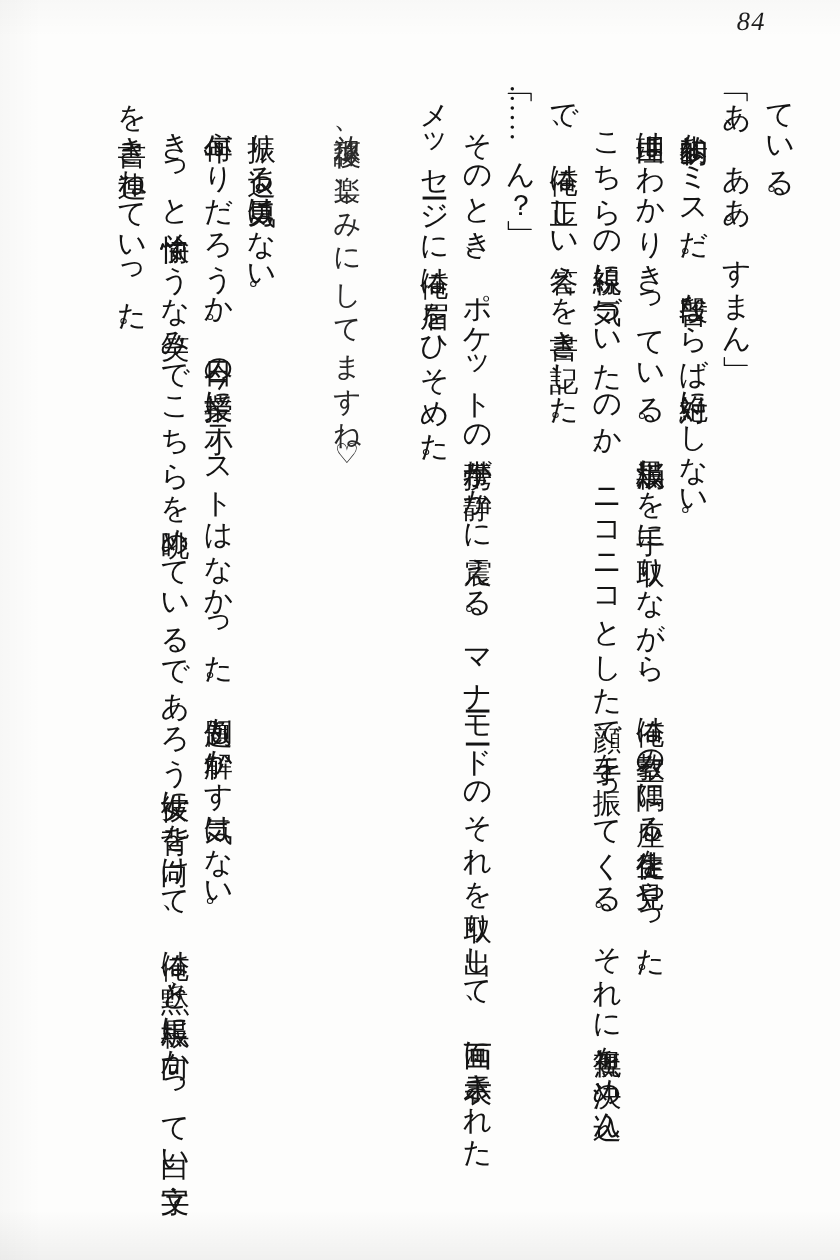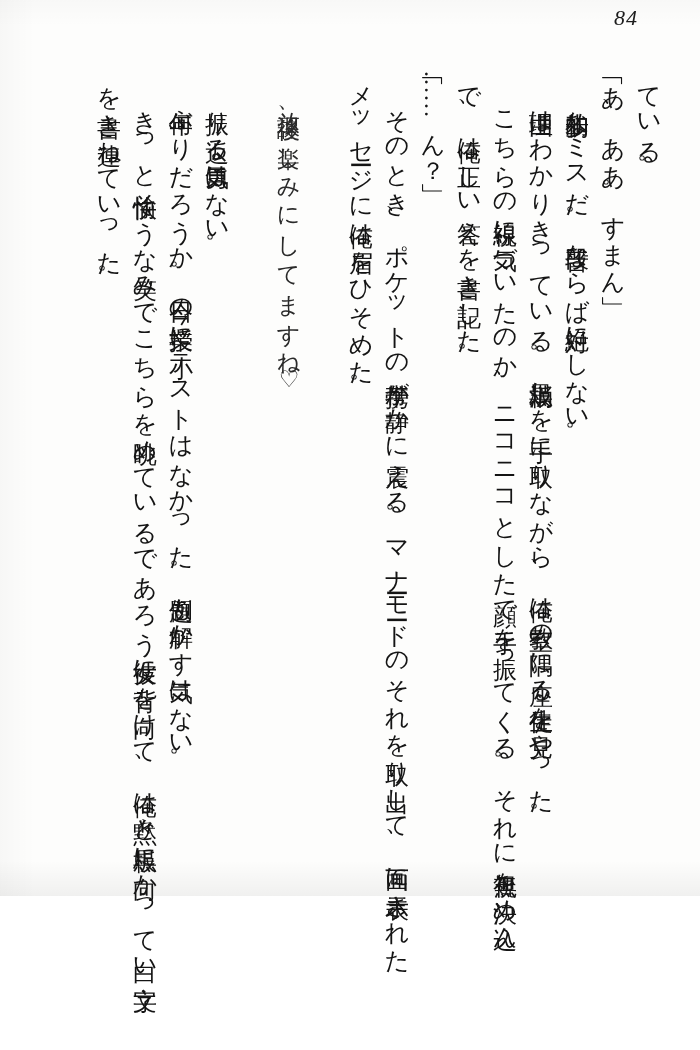--- a/index.html
+++ b/index.html
@@ -5,21 +5,21 @@
   html, body {
     margin: 0;
     padding: 0;
     width: 700px;
     height: 1050px;
     overflow: hidden;
   }
   .page {
     position: relative;
     width: 700px;
-    height: 896px;
+    height: 1050px;
     background:
       linear-gradient(to right, rgba(0,0,0,0.025), rgba(0,0,0,0) 5%),
       linear-gradient(to top, rgba(0,0,0,0.05), rgba(0,0,0,0) 4%),
       linear-gradient(to bottom, rgba(0,0,0,0.02), rgba(0,0,0,0) 3%),
       #fdfdfc;
   }
   .page-number {
     position: absolute;
     top: 5px;
     right: 62px;

